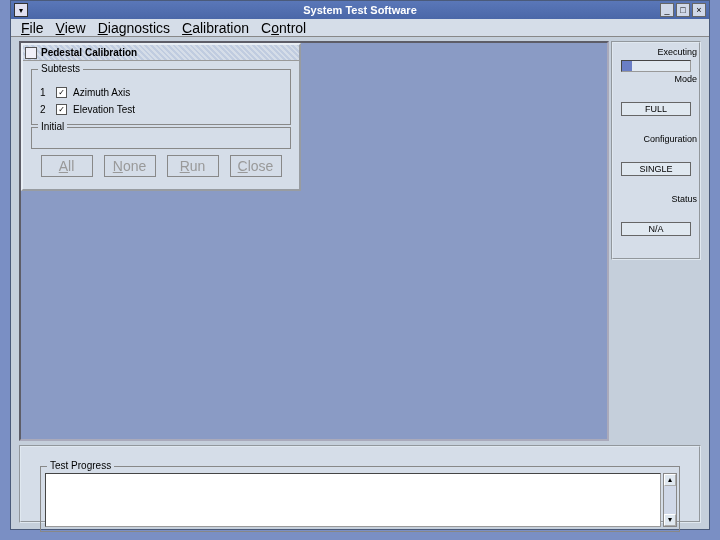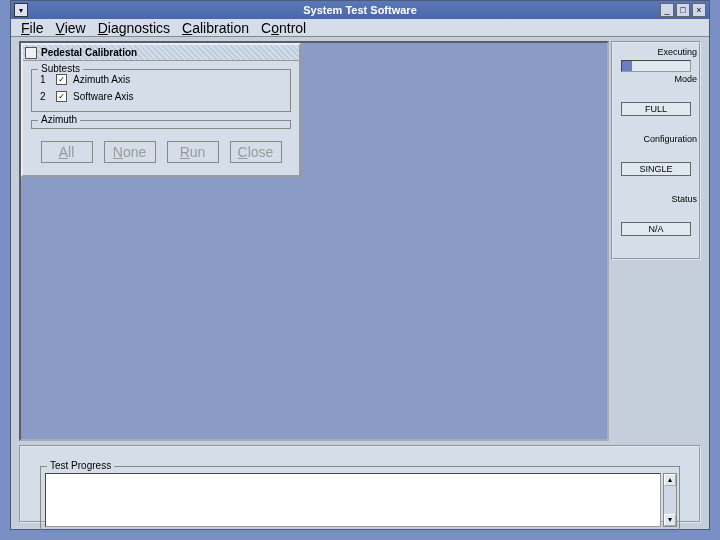--- a/index.html
+++ b/index.html
@@ -20,21 +20,21 @@
 .sp-label { font-size: 9px; text-align: right; margin-bottom: 3px; }
 .sp-btn { display: block; width: 86%; margin: 18px auto; font-size: 9px; background: #e0e8f0; border: 1px solid #666; padding: 1px; text-align: center; cursor: pointer; }
 .sp-btn.disabled { color: #999; border-color: #aaa; }
 .progress { height: 12px; background: #e0e8f0; border: 1px inset #999; margin: 2px auto; width: 86%; position: relative; }
 .progress-fill { position: absolute; left: 0; top: 0; height: 100%; width: 15%; background: #6a7ec5; }
 .dialog { position: absolute; left: 0; top: 0; width: 280px; background: #d5dde8; border: 2px outset #e8eef5; }
 .dlg-title { height: 16px; background: repeating-linear-gradient(45deg, #c0cce0, #c0cce0 2px, #d5dde8 2px, #d5dde8 4px); display: flex; align-items: center; padding-left: 2px; border-bottom: 1px solid #999; }
 .dlg-icon { width: 12px; height: 12px; background: #f0f0f8; border: 1px solid #555; margin-right: 4px; }
 .dlg-title-text { font-size: 10px; font-weight: bold; }
 .dlg-body { padding: 8px; }
-.fieldset { border: 1px solid #888; padding: 1px 6px 6px; margin-bottom: 8px; position: relative; }
+.fieldset { border: 1px solid #888; padding: 14px 6px 6px; margin-bottom: 2px; position: relative; }
 .legend { position: absolute; top: -7px; left: 6px; background: #d5dde8; padding: 0 3px; font-size: 10px; }
 .subtest-row { display: flex; align-items: center; font-size: 10px; padding: 3px 2px; gap: 6px; }
 .subtest-num { width: 10px; }
 .chk { width: 11px; height: 11px; border: 1px solid #555; background: #fff; display: flex; align-items: center; justify-content: center; font-size: 8px; cursor: pointer; }
 .status-text { font-size: 10px; padding: 2px; }
 .dlg-buttons { display: flex; justify-content: space-around; padding: 4px; }
 .dlg-btn { width: 52px; font-size: 14px; background: #d5dde8; border: 1px solid #888; padding: 2px; color: #999; cursor: pointer; text-align: center; }
 .dlg-btn u { text-decoration: underline; }
 .bottom-panel { position: absolute; left: 8px; bottom: 6px; right: 8px; height: 78px; background: #d5dde8; border: 2px groove #e0e8f0; }
 .bp-fieldset { border: 1px solid #888; margin: 19px; height: calc(100% - 8px); position: relative; }
@@ -75,25 +75,25 @@
           <div class="fieldset">
             <div class="legend">Subtests</div>
             <div class="subtest-row">
               <span class="subtest-num">1</span>
               <span class="chk">✓</span>
               <span>Azimuth Axis</span>
             </div>
             <div class="subtest-row">
               <span class="subtest-num">2</span>
               <span class="chk">✓</span>
-              <span>Software Axis</span>
+              <span>Elevation Test</span>
             </div>
           </div>
           <div class="fieldset">
-            <div class="legend">Azimuth</div>
+            <div class="legend">Initial</div>
           </div>
           <div class="dlg-buttons">
             <div class="dlg-btn"><u>A</u>ll</div>
             <div class="dlg-btn"><u>N</u>one</div>
             <div class="dlg-btn"><u>R</u>un</div>
             <div class="dlg-btn"><u>C</u>lose</div>
           </div>
         </div>
       </div>
     </div>

